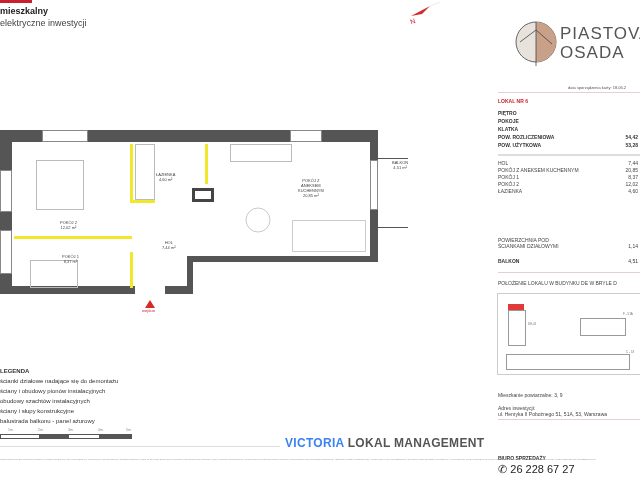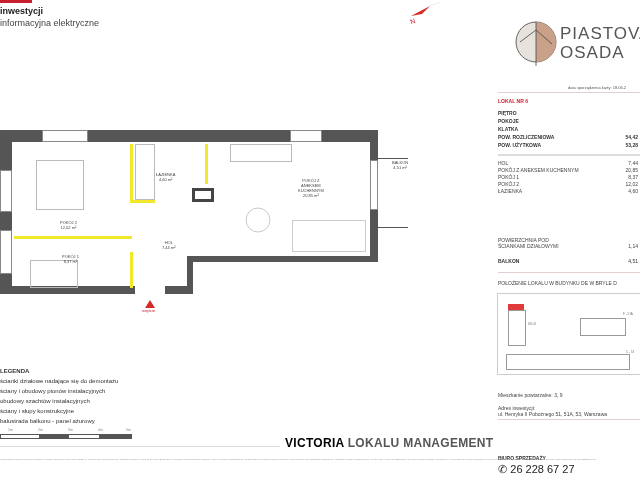--- a/index.html
+++ b/index.html
@@ -16,32 +16,32 @@
   .spec{left:498px;width:140px;font-size:5px;font-weight:bold;color:#333;}
   .spec .v{position:absolute;right:0;top:0;}
   .room{left:498px;width:140px;font-size:5px;color:#444;}
   .room .v{position:absolute;right:0;top:0;}
   .small{font-size:5px;color:#444;}
   .planbox{left:497px;top:293px;width:143px;height:80px;border:1px solid #ccc;}
   .phone{left:498px;top:463px;font-size:11px;color:#222;}
   .legend{left:0;font-size:6px;color:#333;}
   .fine{left:0;top:458px;width:640px;font-size:2.5px;color:#999;line-height:3.5px;}
   .vam{left:285px;top:436px;font-size:12px;font-weight:bold;letter-spacing:0.3px;color:#555;}
-  .vam .red{color:#000000;}
+  .vam .red{color:#3b82f6;}
   .wall{background:#555;}
   .yel{background:#f2e82a;}
   .lbl{font-size:4px;color:#444;text-align:center;}
   .entr{font-size:4px;color:#c8202f;}
 </style>
 </head>
 <body>
 
 <div class="abs redbar"></div>
-<div class="abs hdr1">inwestycji</div>
-<div class="abs hdr2">informacyjna elektryczne</div>
+<div class="abs hdr1">mieszkalny</div>
+<div class="abs hdr2">elektryczne inwestycji</div>
 
 <svg class="abs" style="left:400px;top:2px;width:40px;height:22px;" viewBox="0 0 40 22">
   <polygon points="11,14 30,4 22,12" fill="#d42a2a"></polygon>
   <line x1="30" y1="4" x2="40" y2="0" stroke="#ddd" stroke-width="0.6"></line>
   <text x="10" y="22" font-size="7" fill="#c8202f" font-family="Liberation Sans, sans-serif" transform="rotate(-20 12 19)">N</text>
 </svg>
 
 <svg class="abs logo" viewBox="0 0 48 48">
   <circle cx="24" cy="24" r="20" fill="#e8e2dc" stroke="#444" stroke-width="0.8"></circle>
   <path d="M24 4 A20 20 0 0 1 24 44 Z" fill="#c9a189"></path>
@@ -175,14 +175,14 @@
   <span class="abs" style="left:68px;">3m</span>
   <span class="abs" style="left:98px;">4m</span>
   <span class="abs" style="left:126px;">5m</span>
 </div>
 <div class="abs" style="left:0;top:434px;width:130px;height:3px;border:1px solid #555;">
   <div class="abs" style="left:38px;top:0;width:30px;height:3px;background:#555;"></div>
   <div class="abs" style="left:98px;top:0;width:32px;height:3px;background:#555;"></div>
 </div>
 
 <div class="abs rule" style="left:0;top:446px;width:280px;background:#ddd;"></div>
-<div class="abs vam"><span class="red">VICTORIA</span><span> LOKALU MANAGEMENT</span></div>
+<div class="abs vam"><span class="red">VICTORIA</span><span> LOKAL MANAGEMENT</span></div>
 <div class="abs fine">Powierzchnia lokalu obliczona zgodnie z Polską Normą PN-ISO 9836:2022-07, powołaną w rozporządzeniu Ministra Rozwoju z dnia 11 stycznia 2020 roku w sprawie szczegółowego zakresu i formy projektu budowlanego. Powierzchnia użytkowa lokalu obejmuje powierzchnię pod ściankami działowymi. Instalacje wodno-kanalizacyjne, elektryczne i inne przedstawione na rzucie mają charakter orientacyjny. Wyposażenie lokalu pokazane na rzucie nie stanowi przedmiotu umowy. Rzeczywiste wymiary mogą odbiegać od przedstawionych.</div>
 
 </body></html>

